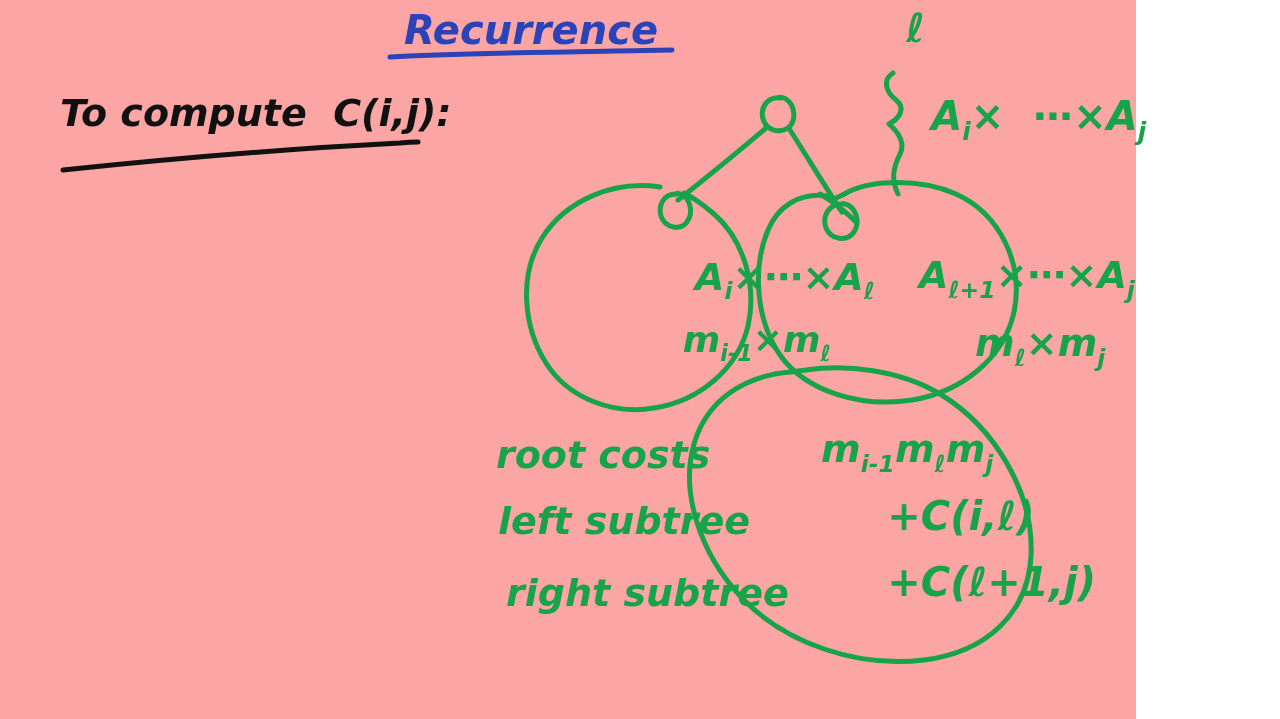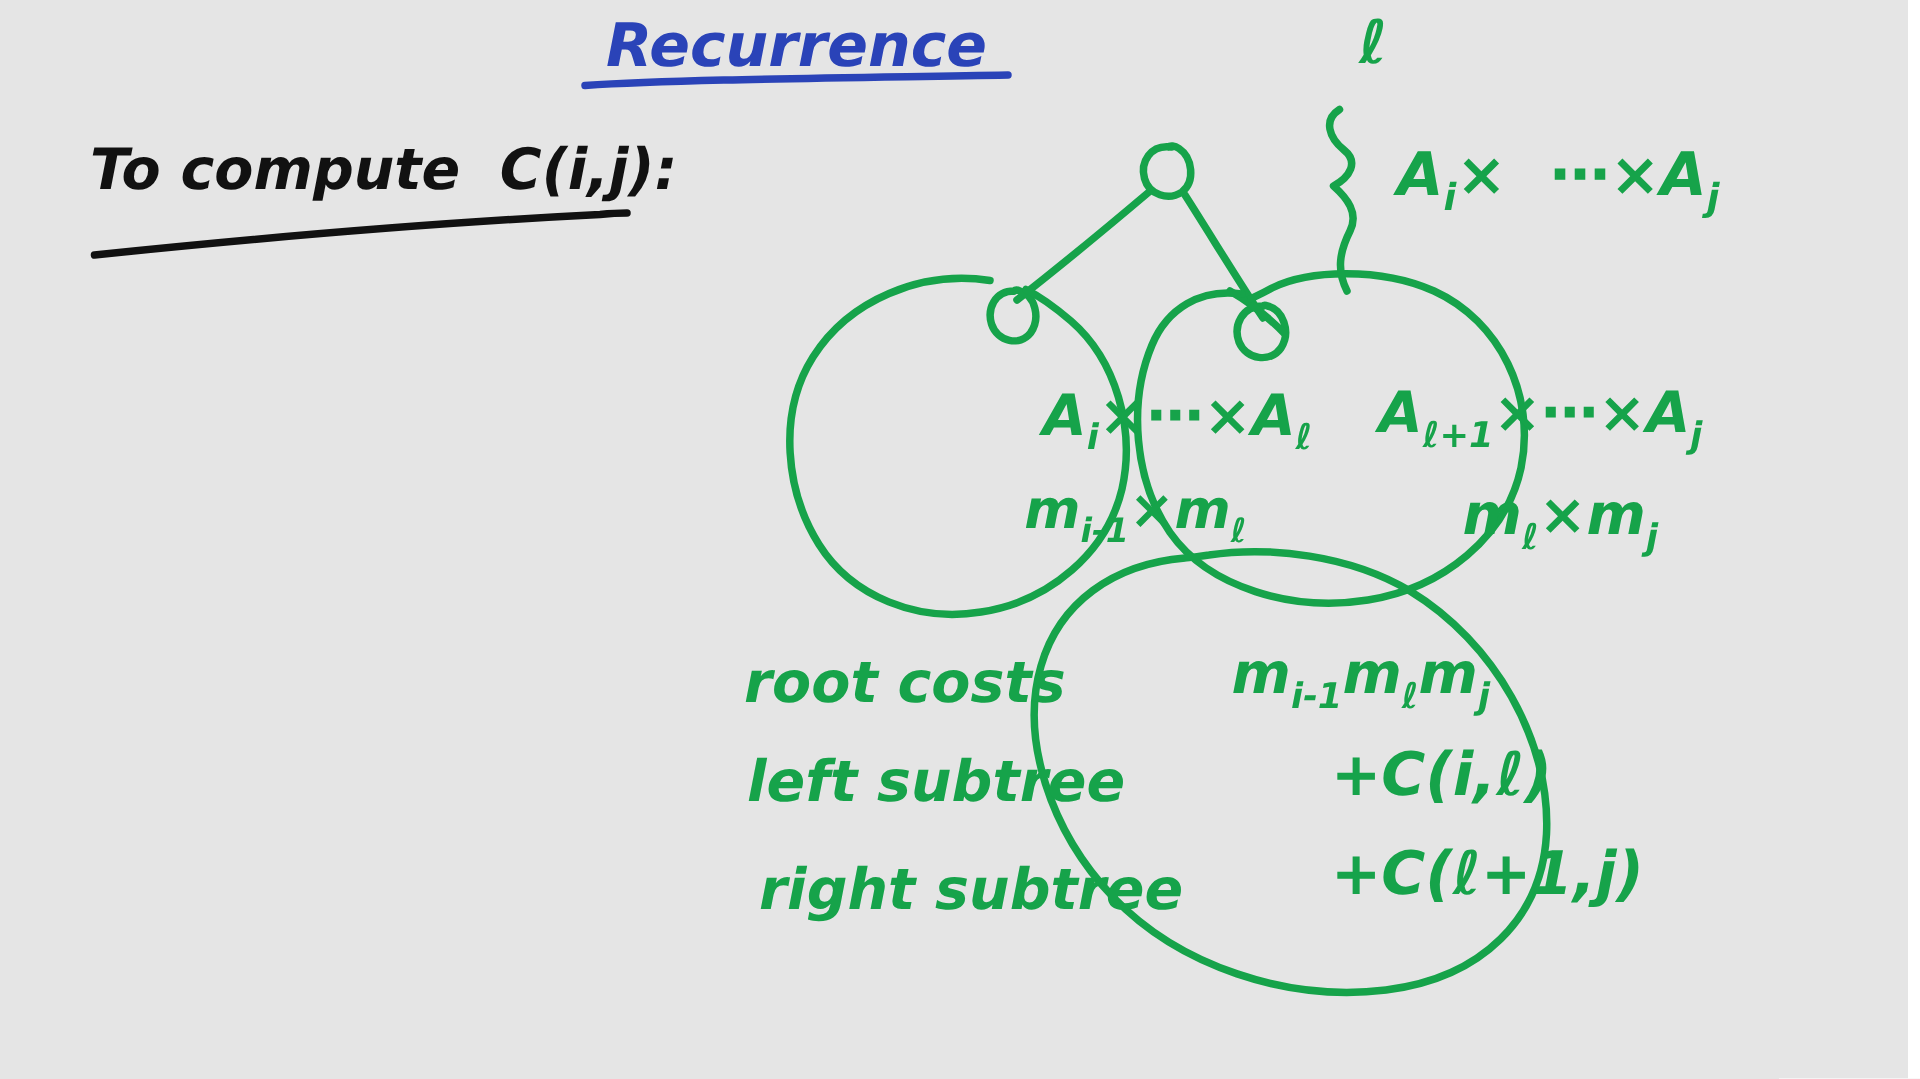--- a/index.html
+++ b/index.html
@@ -8,23 +8,23 @@
     background: #ffffff;
   }
   body {
     width: 1280px;
     height: 719px;
     overflow: hidden;
     font-family: "DejaVu Sans", sans-serif;
   }
   #canvas {
     position: relative;
-    width: 1272px;
+    width: 1136px;
     height: 719px;
-    background: #e5e5e5;
+    background: #fca5a5;
   }
   #board {
     position: absolute;
     left: 0;
     top: 0;
     width: 1280px;
     height: 719px;
   }
   .ink {
     fill: none;

